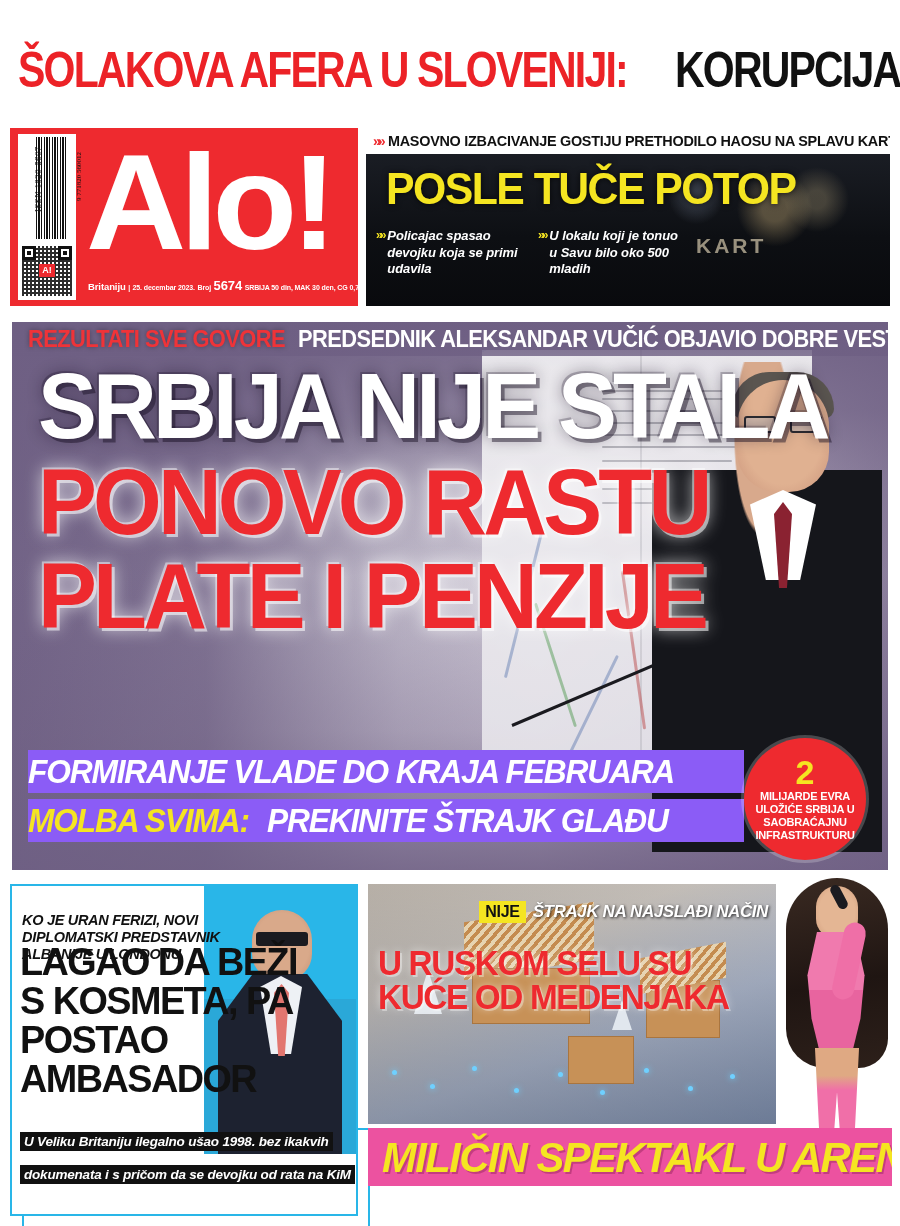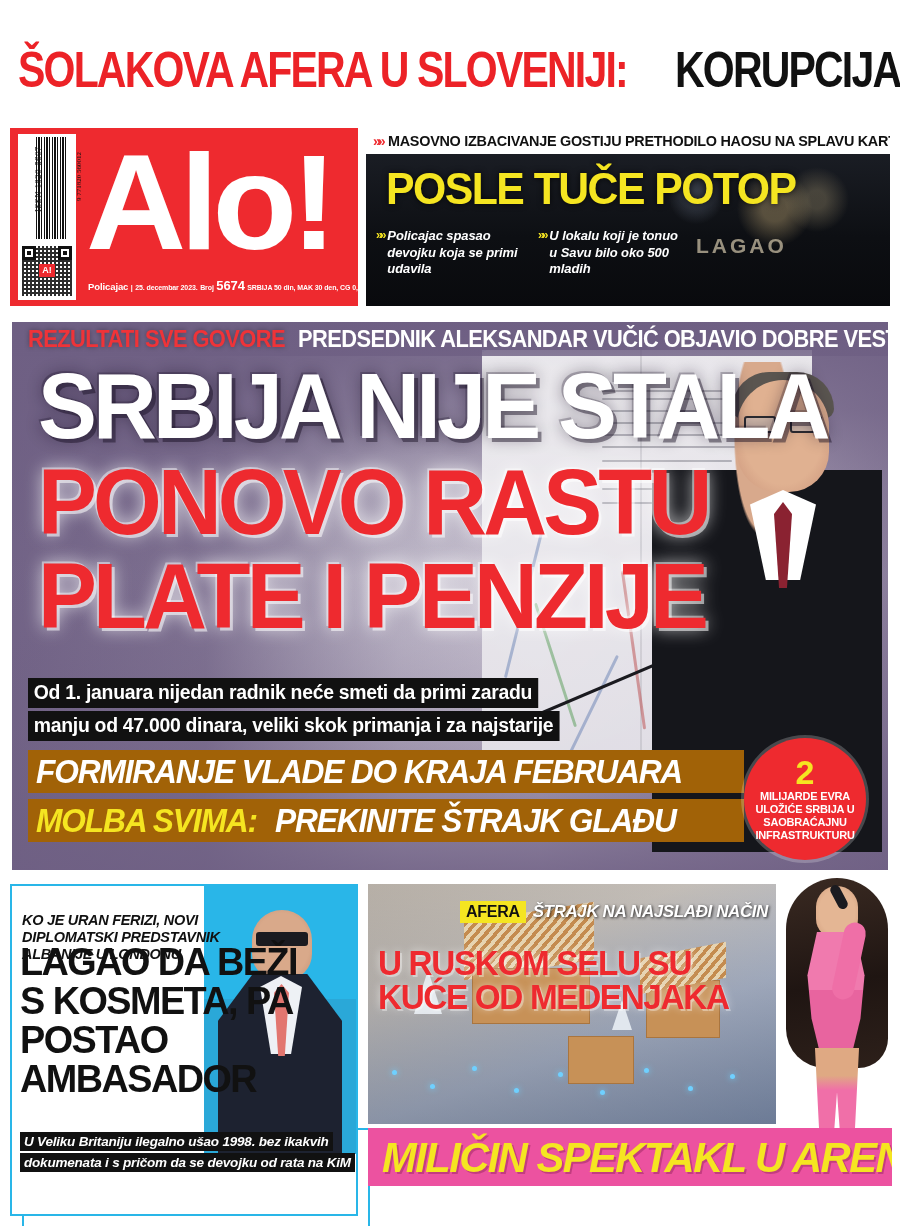--- a/index.html
+++ b/index.html
@@ -214,22 +214,22 @@
     text-shadow: 3px 3px 0 rgba(255,255,255,.55), -2px -2px 0 rgba(255,255,255,.45), 0 0 18px rgba(255,255,255,.8);
   }
   .sub-lines { position:absolute; left:16px; top:356px; }
   .sub-line {
     display:inline-block; background:#111; color:#fff; font-weight:900;
     font-size:20px; line-height:27px; padding:1px 6px 2px 6px; margin-bottom:3px;
     letter-spacing:-0.3px; white-space:nowrap;
     transform:scaleX(0.97); transform-origin:left center;
   }
   .bar1, .bar2 {
-    position:absolute; left:16px; height:43px; background:#a16207;
-    display:flex; align-items:center; padding-left:8px; gap:9px;
+    position:absolute; left:16px; height:43px; background:#8b5cf6;
+    display:flex; align-items:center; padding-left:0; gap:9px;
     white-space:nowrap; overflow:hidden;
   }
   .bar1 { top:428px; width:716px; }
   .bar2 { top:477px; width:716px; }
   .bar-t {
     color:#fff; font-weight:900; font-style:italic; font-size:33px;
     letter-spacing:-1.2px; transform:scaleX(0.96); transform-origin:left center;
   }
   .bar-t.yellow { color:#f5e521; }
   .circle {
@@ -286,21 +286,21 @@
   .bl-tie {
     position:absolute; left:58px; top:80px; width:15px; height:72px;
     background:#e2766f; clip-path: polygon(50% 0,100% 12%,72% 100%,28% 100%,0 12%);
   }
   .bl-cap {
     position:absolute; left:8px; top:246px; width:330px;
   }
   .bl-cap-l {
     display:inline-block; background:#111; color:#fff; font-weight:700;
     font-style:italic; font-size:13.5px; line-height:19px; padding:0 4px;
-    margin-bottom:2px; white-space:nowrap; letter-spacing:-0.2px;
+    margin-bottom:14px; white-space:nowrap; letter-spacing:-0.2px;
   }
 
   
   .bc {
     position:absolute; left:368px; top:884px; width:408px; height:240px;
     overflow:hidden; background:
       linear-gradient(180deg, rgba(30,40,70,.18) 0%, rgba(10,20,45,.34) 100%),
       linear-gradient(160deg,#d8cdbc 0%,#e7ded0 30%,#cbd4e4 62%,#9fb0cc 100%);
   }
   .gb-house {
@@ -410,32 +410,32 @@
             <i></i>
           </div>
         <div class="qr-c bl">
             <i></i>
           </div>
         <div class="qr-logo">A!</div>
       </div>
     </div>
     <div class="alo">Alo!</div>
     <div class="dateline2">
-      <span class="dl-med">Policajac</span>
+      <span class="dl-med">Britaniju</span>
       <span class="dl-sm">|</span>
       <span class="dl-sm">25. decembar 2023.</span>
       <span class="dl-sm">Broj</span>
       <span class="dl-big">5674</span>
       <span class="dl-sm">SRBIJA 50 din, MAK 30 den, CG 0,70 €, BiH 0,50 KM</span>
     </div>
   </div>
 
   <div class="tr-box">
     <div class="tr-photo">
-      <div class="kart">LAGAO</div>
+      <div class="kart">KART</div>
     </div>
     <div class="tr-kicker">
       <span class="chev">»»</span>
       <span class="tr-kicker-t">MASOVNO IZBACIVANJE GOSTIJU PRETHODILO HAOSU NA SPLAVU KARTEL</span>
     </div>
     <div class="tr-head">POSLE TUČE POTOP</div>
     <div class="tr-subs">
       <div class="tr-sub">
         <span class="chev">»»</span>
         <span class="tr-sub-t">Policajac spasao devojku koja se primi udavila</span>
@@ -483,24 +483,20 @@
 
     <div class="main-kicker">
       <span class="mk-red">REZULTATI SVE GOVORE</span>
       <span class="mk-white">PREDSEDNIK ALEKSANDAR VUČIĆ OBJAVIO DOBRE VESTI</span>
     </div>
 
     <div class="mh1">SRBIJA NIJE STALA</div>
     <div class="mh2">PONOVO RASTU</div>
     <div class="mh3">PLATE I PENZIJE</div>
 
-    <div class="sub-lines">
-      <div><span class="sub-line">Od 1. januara nijedan radnik neće smeti da primi zaradu</span></div>
-      <div><span class="sub-line">manju od 47.000 dinara, veliki skok primanja i za najstarije</span></div>
-    </div>
 
     <div class="bar1">
       <span class="bar-t">FORMIRANJE VLADE DO KRAJA FEBRUARA</span>
     </div>
     <div class="bar2">
       <span class="bar-t yellow">MOLBA SVIMA:</span>
       <span class="bar-t">PREKINITE ŠTRAJK GLAĐU</span>
     </div>
 
     <div class="circle">
@@ -542,21 +538,21 @@
         <i style="left:104px;top:6px;"></i>
           <i style="left:146px;top:28px;"></i>
         <i style="left:190px;top:12px;"></i>
           <i style="left:232px;top:30px;"></i>
         <i style="left:276px;top:8px;"></i>
           <i style="left:320px;top:26px;"></i>
         <i style="left:362px;top:14px;"></i>
       </div>
     </div>
     <div class="bc-kicker">
-      <span class="bc-badge">AFERA</span>
+      <span class="bc-badge">NIJE</span>
       <span class="bc-kick-t">ŠTRAJK NA NAJSLAĐI NAČIN</span>
     </div>
     <div class="bc-head">U RUSKOM SELU SU KUĆE OD MEDENJAKA</div>
   </div>
 
   <div class="br">
     <div class="sg-hair"></div>
     <div class="sg-face"></div>
     <div class="sg-mic"></div>
     <div class="sg-body"></div>

